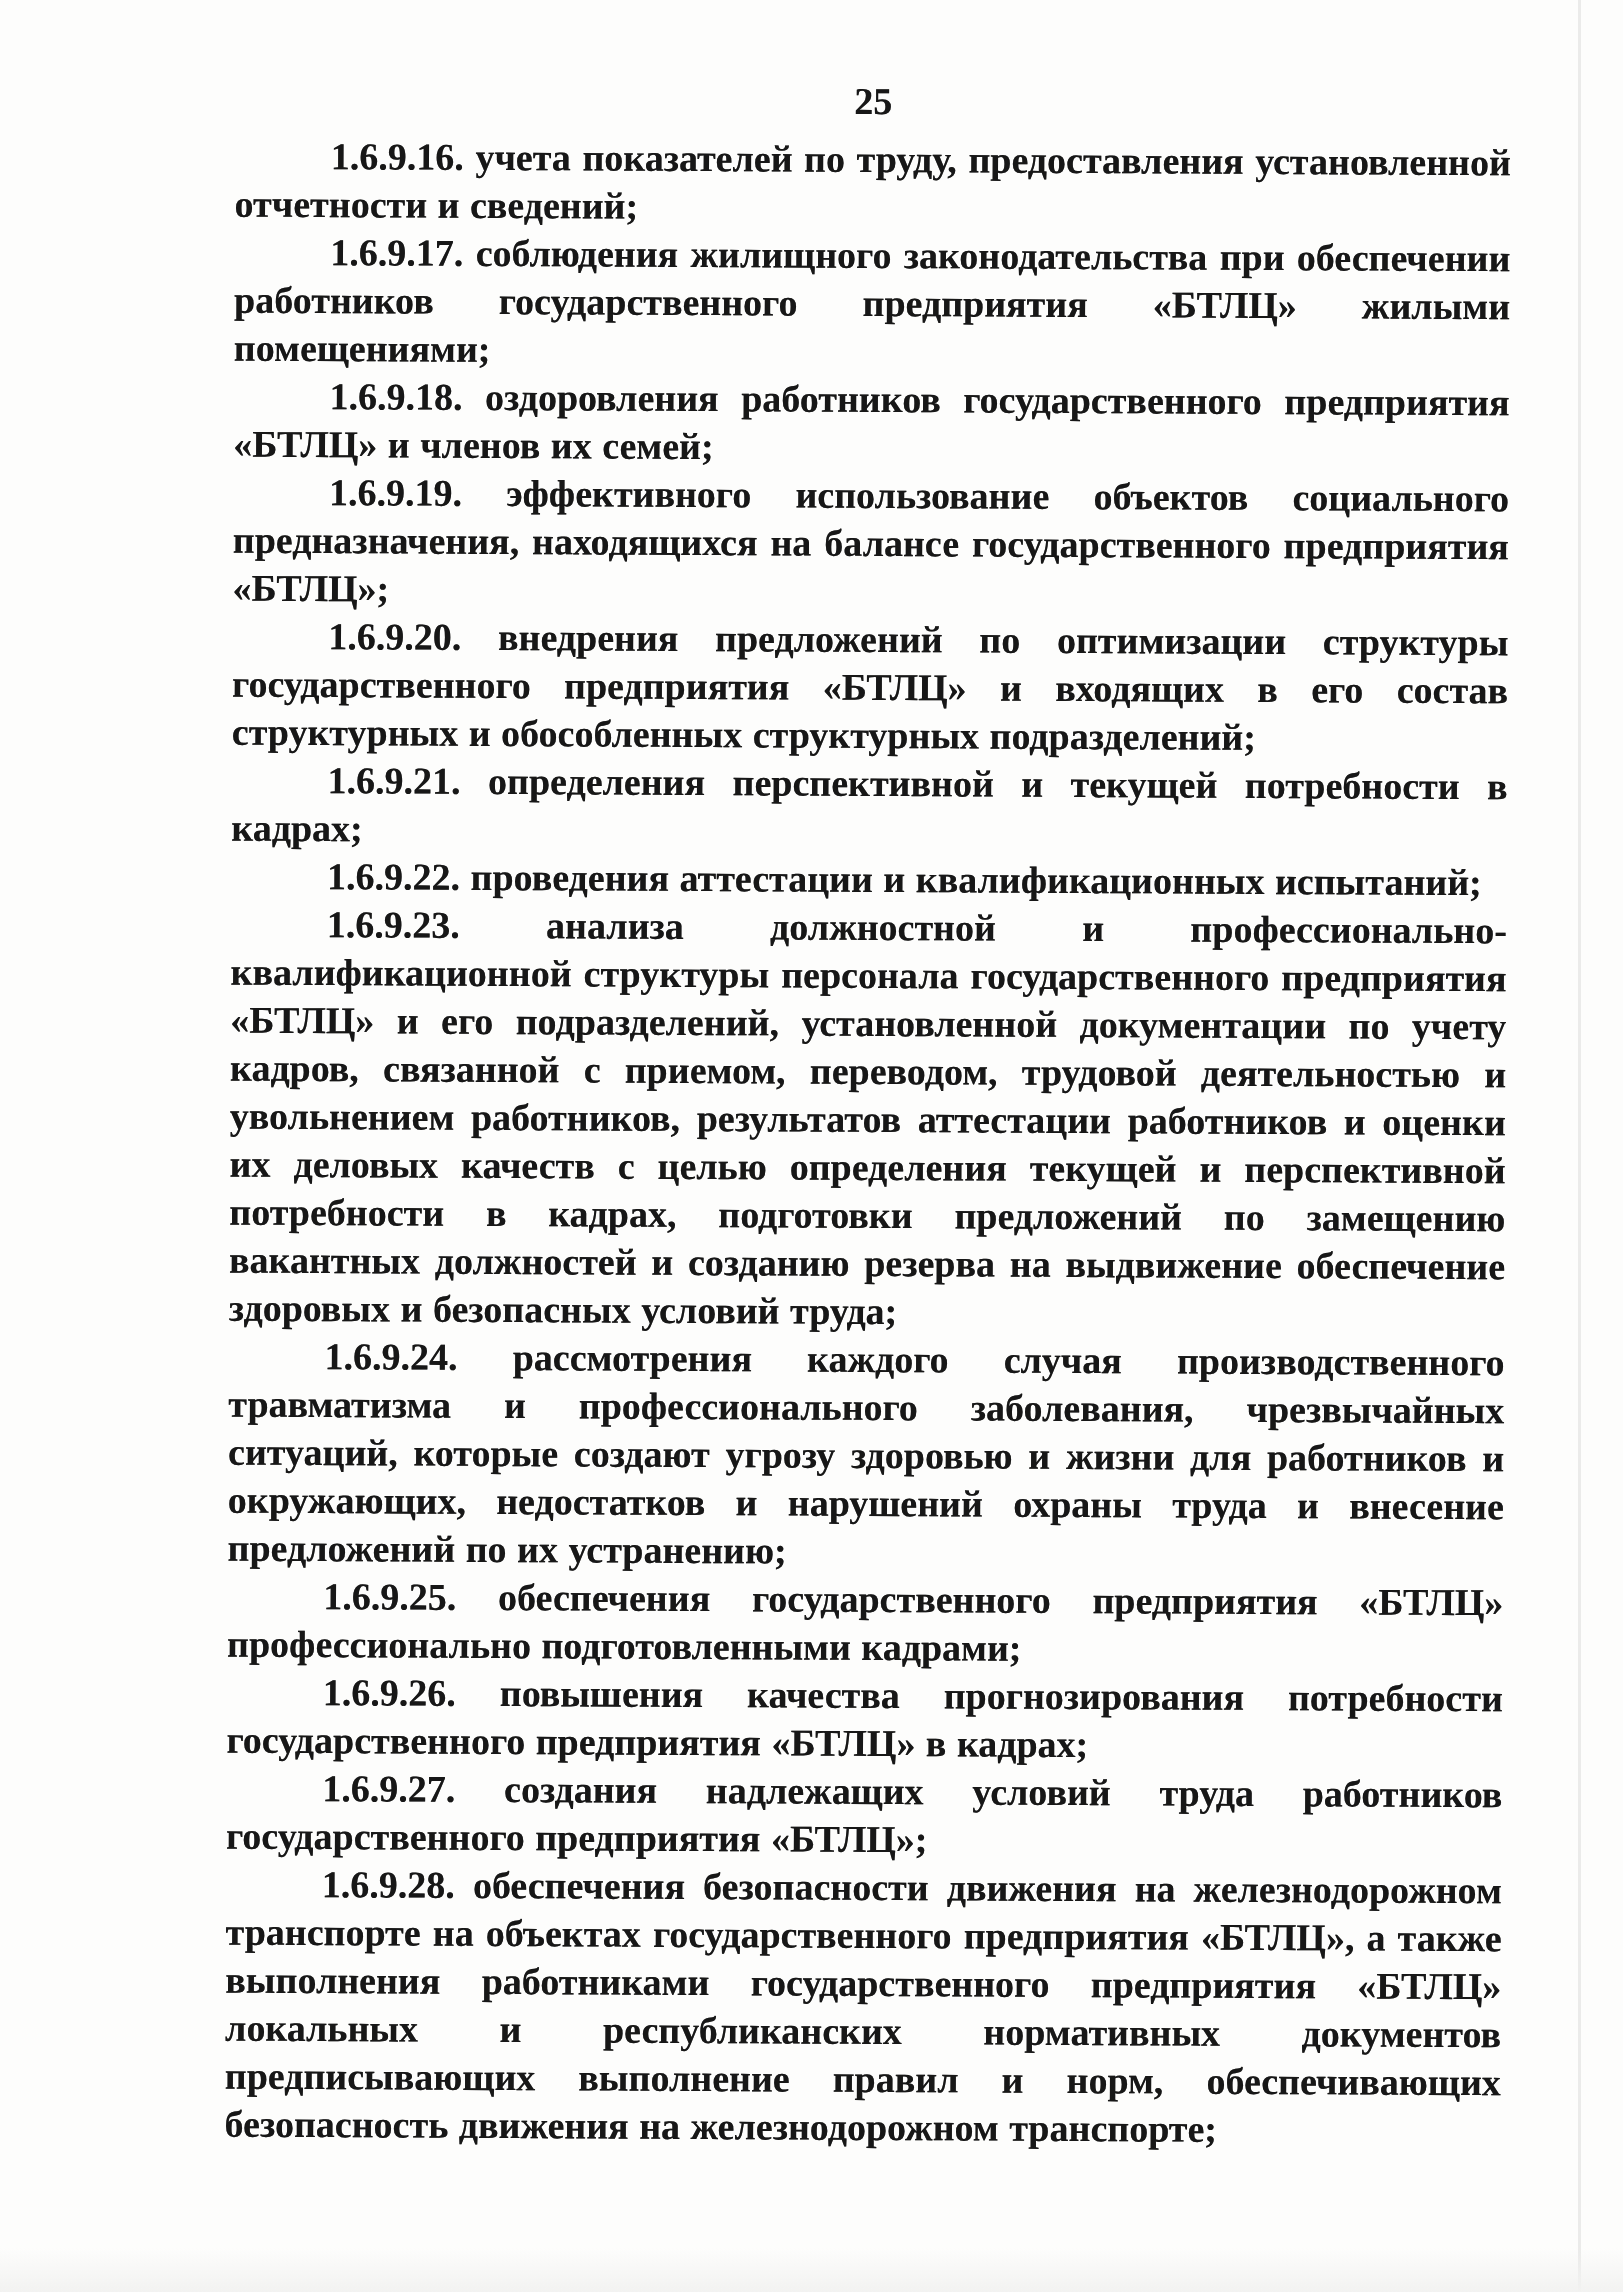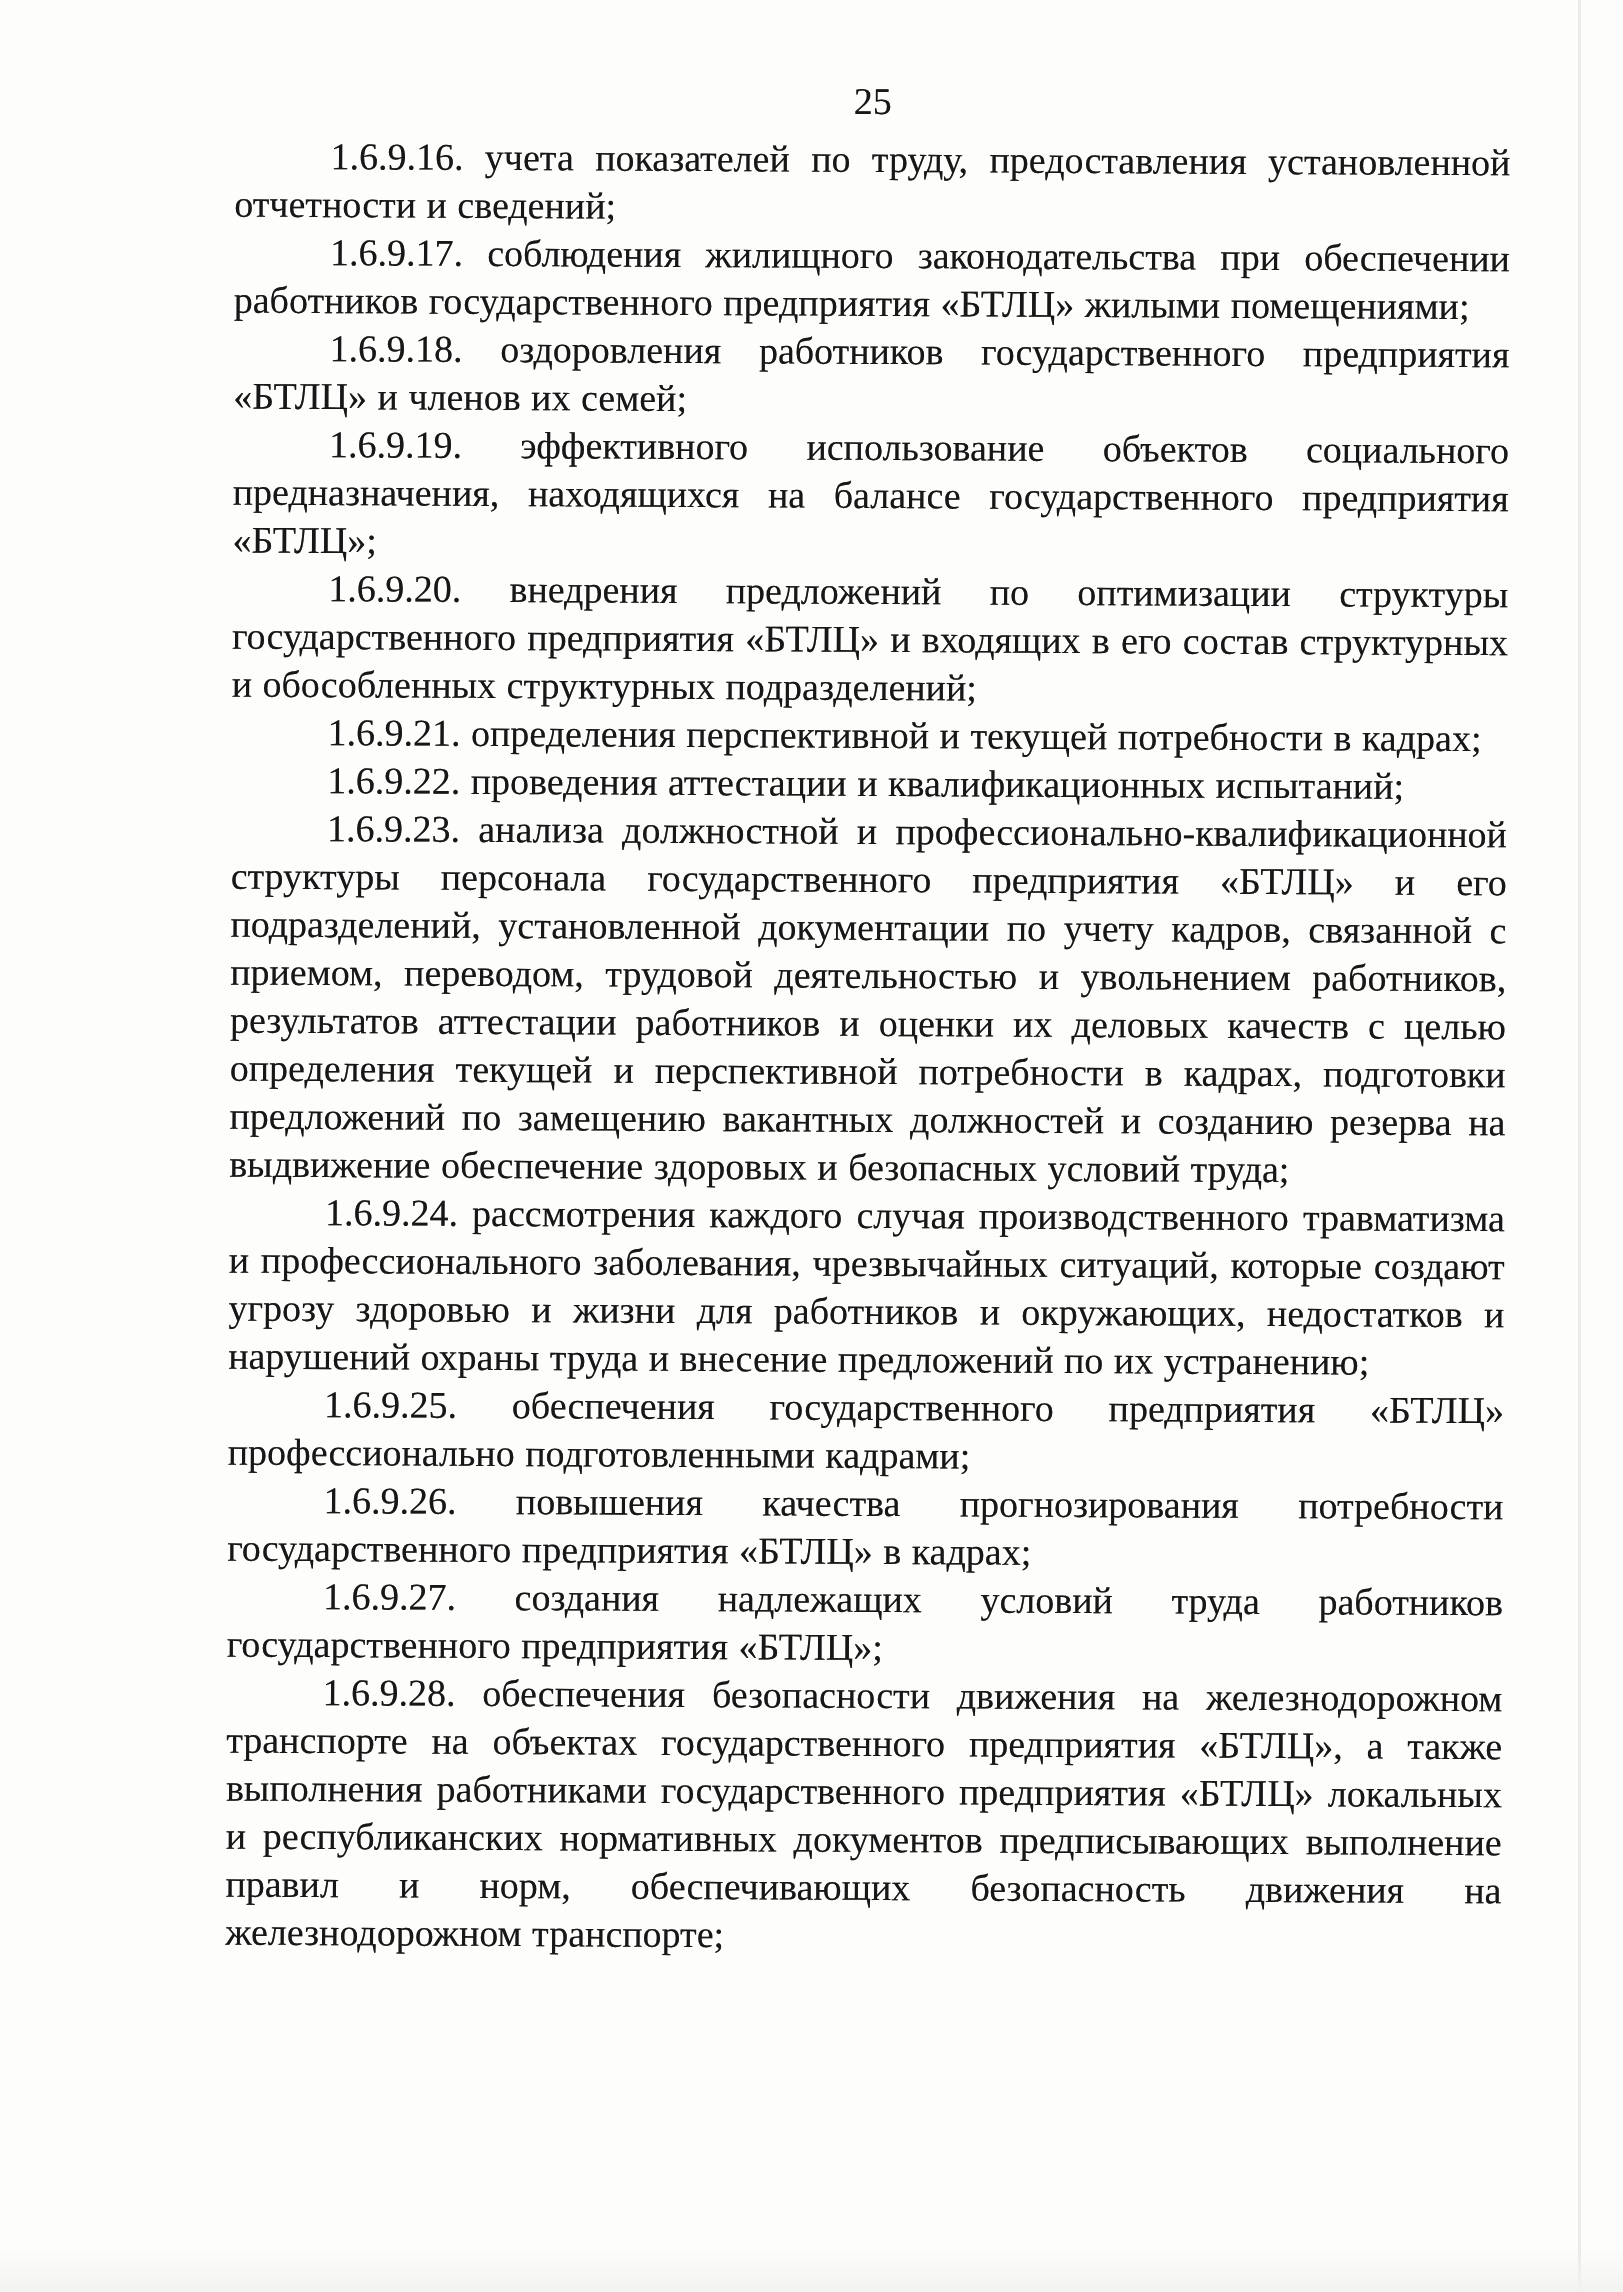--- a/index.html
+++ b/index.html
@@ -7,20 +7,21 @@
     padding: 0;
   }
   .page {
     position: relative;
     width: 1623px;
     height: 2293px;
     background: #fdfdfc;
     overflow: hidden;
     font-family: "Liberation Serif", "DejaVu Serif", serif;
     color: #171717;
+    font-weight: bold;
   }
   .scan-rotate {
     position: absolute;
     left: 231px;
     top: 78px;
     width: 1276px;
     transform: rotate(0.3deg);
     transform-origin: 50% 40%;
   }
   .page-number {

